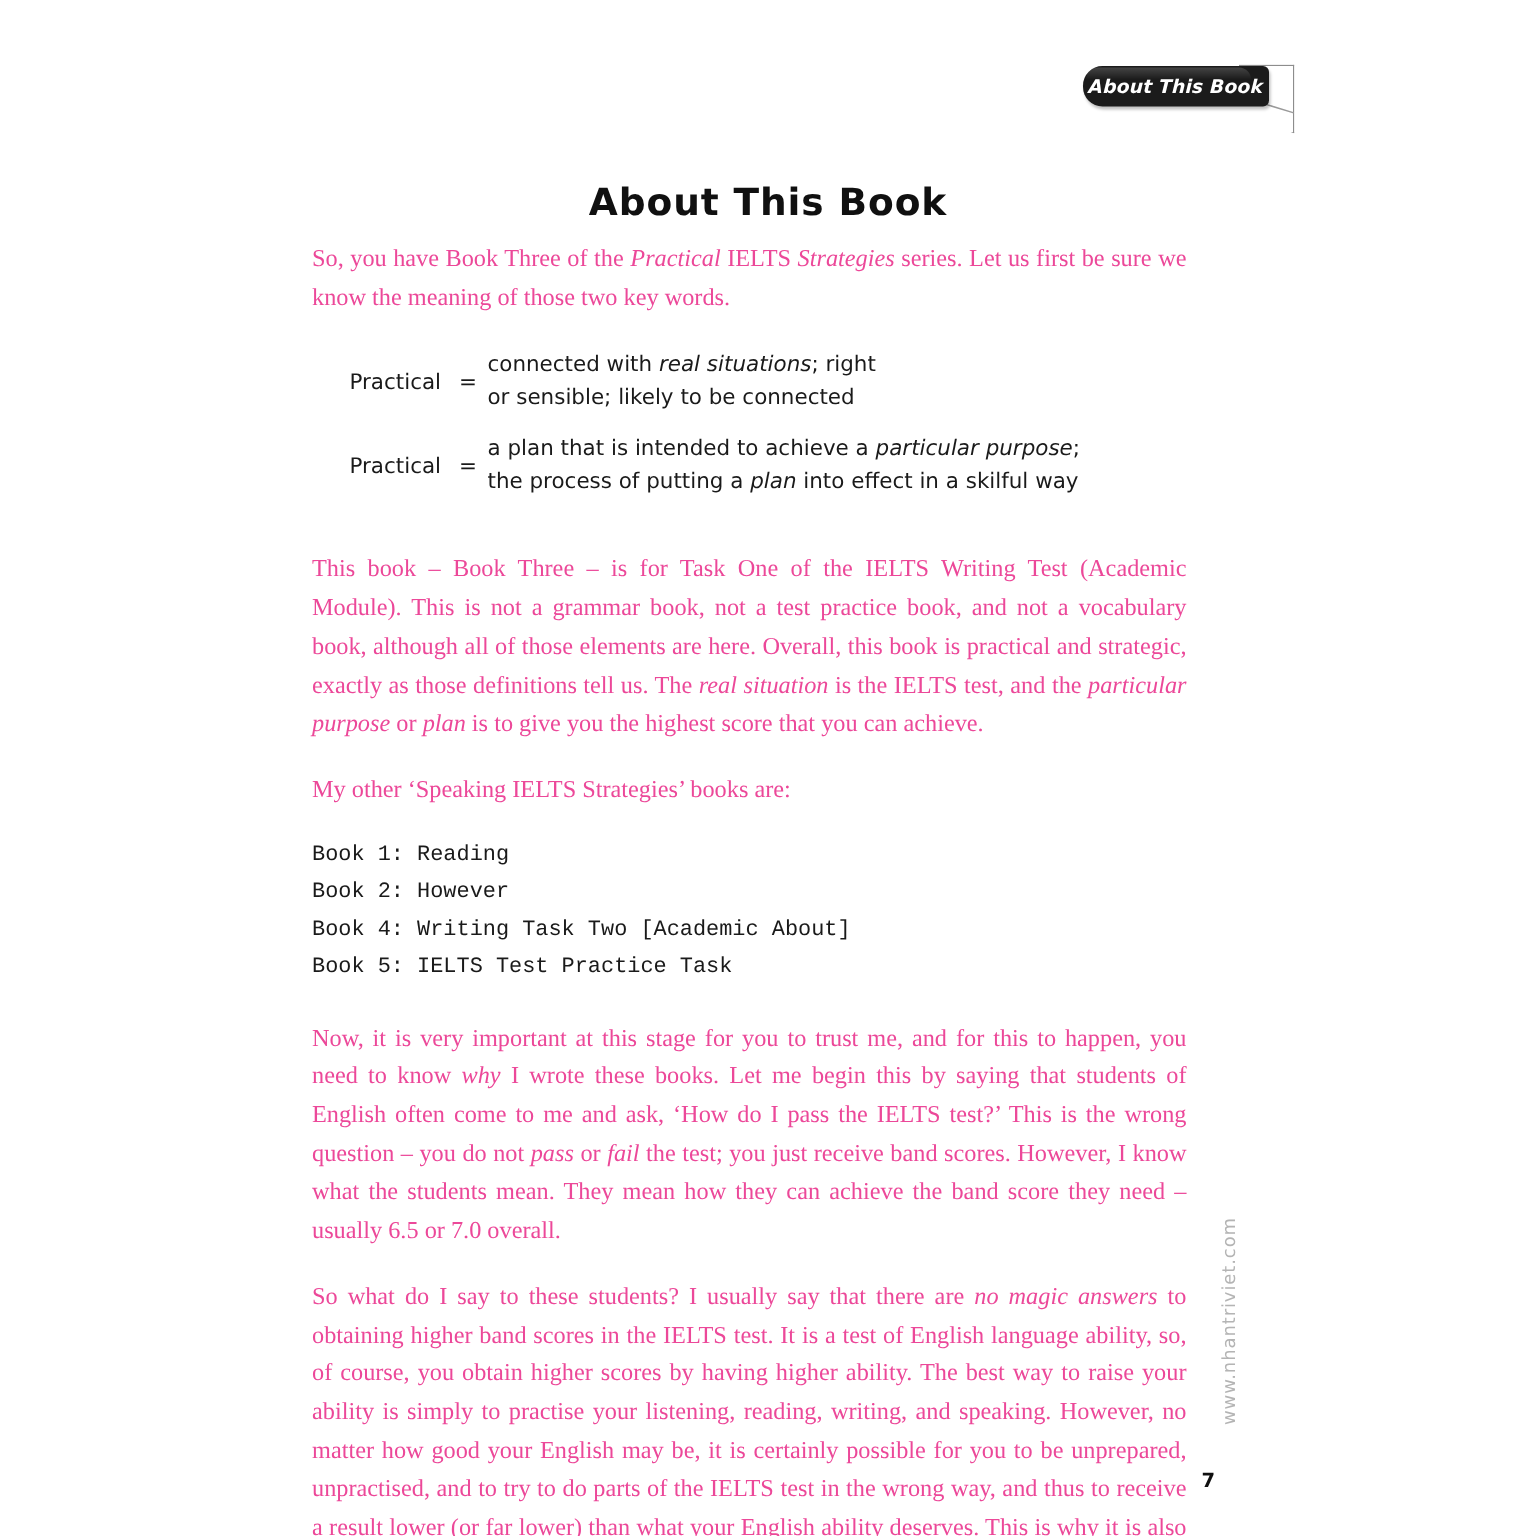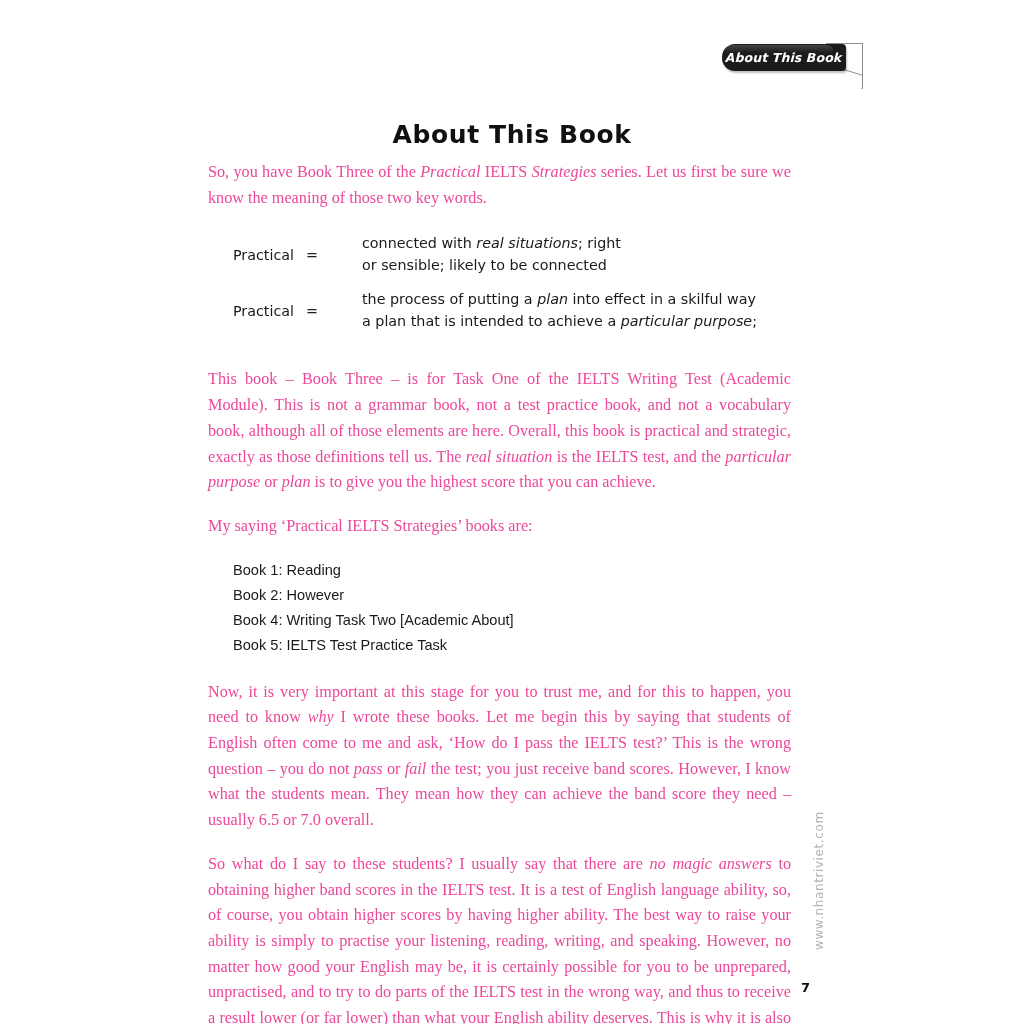--- a/index.html
+++ b/index.html
@@ -144,28 +144,26 @@
   .def-eq {
     width: 26px;
     font-size: 14.3px;
     text-align: center;
     flex: 0 0 auto;
   }
   .def-body {
     flex: 1 1 auto;
     font-size: 14.3px;
     line-height: 21.5px;
-    margin-left: 37px;
   }
   .def-body em { font-style: italic; }
 
   
   .book-list {
-    margin-left: 25px;
-    font-family: Liberation Sans, sans-serif;
+    font-family: Liberation Mono, monospace;
     font-size: 14.6px;
     line-height: 25px;
     color: #1a1a1a;
   }
 
   
   .watermark {
     position: absolute;
     left: 796px;
     top: 800px;
@@ -228,34 +226,34 @@
         <div class="def-body">
           <div><span>connected with </span><em>real situations</em><span>; right</span></div>
           <div><span>or sensible; likely to be connected</span><em></em><span></span></div>
         </div>
       </div>
 
       <div class="def-row">
         <div class="def-term">Practical</div>
         <div class="def-eq">=</div>
         <div class="def-body">
+          <div><span>a plan that is intended to achieve a </span><em>particular purpose</em><span>;</span></div>
           <div><span>the process of putting a </span><em>plan</em><span> into effect in a skilful way</span></div>
-          <div><span>a plan that is intended to achieve a </span><em>particular purpose</em><span>;</span></div>
         </div>
       </div>
 
     </div>
 
     <div class="gap-block"></div>
 
     <p class="body-text"><span>This book – Book Three – is for Task One of the IELTS Writing Test (Academic Module). This is not a grammar book, not a test practice book, and not a vocabulary book, although all of those elements are here. Overall, this book is practical and strategic, exactly as those definitions tell us. The </span><em>real situation</em><span> is the IELTS test, and the </span><em>particular purpose</em><span> or </span><em>plan</em><span> is to give you the highest score that you can achieve.</span></p>
 
     <div class="gap-para"></div>
 
-    <p class="body-text">My saying ‘Practical IELTS Strategies’ books are:</p>
+    <p class="body-text">My other ‘Speaking IELTS Strategies’ books are:</p>
 
     <div class="gap-para"></div>
 
     <div class="book-list">
       <div>Book 1: Reading</div>
       <div>Book 2: However</div>
       <div>Book 4: Writing Task Two [Academic About]</div>
       <div>Book 5: IELTS Test Practice Task</div>
     </div>
 

